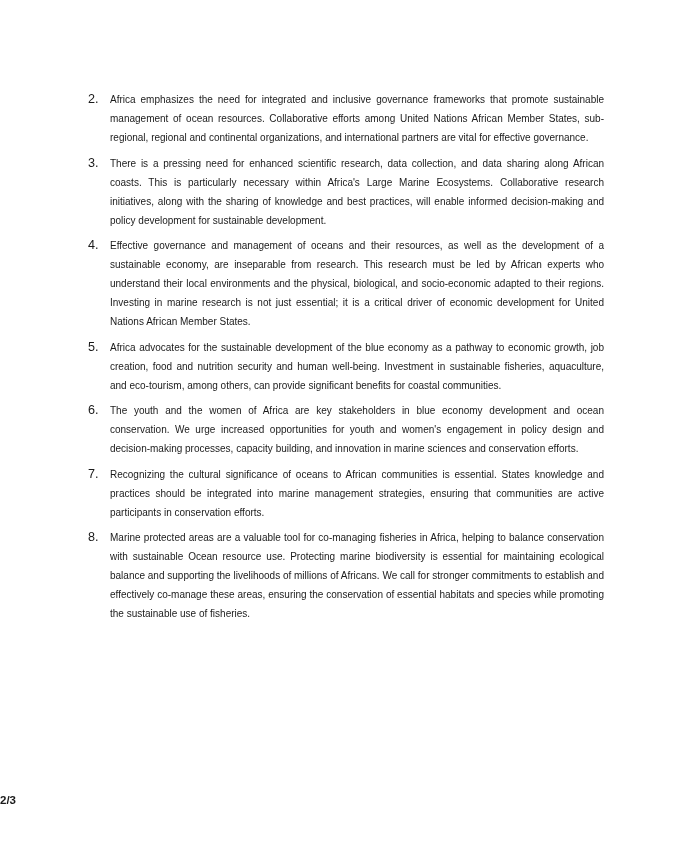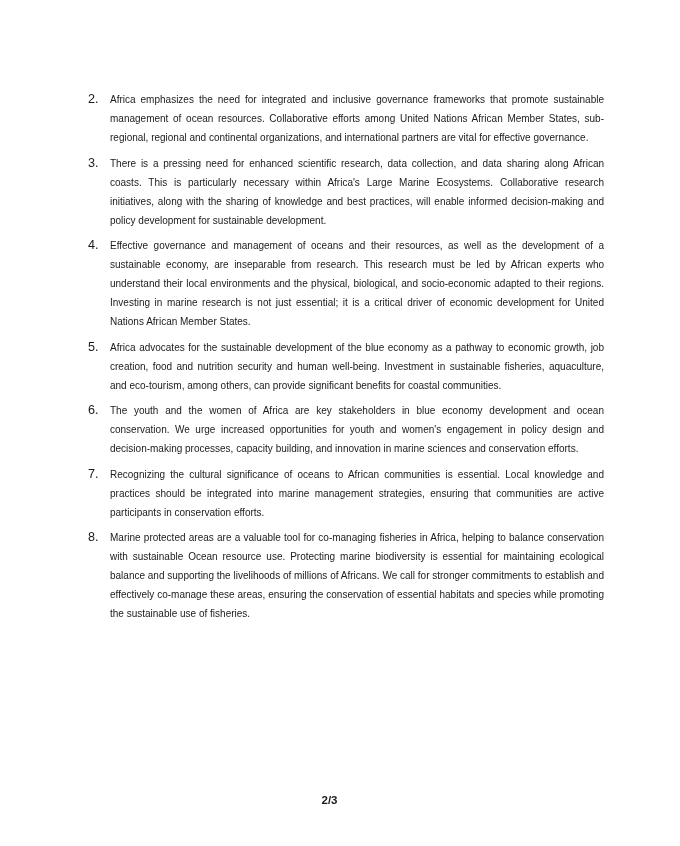--- a/index.html
+++ b/index.html
@@ -48,24 +48,22 @@
     font-size: 10px;
     line-height: 19px;
     text-align: justify;
     text-align-last: left;
   }
   .footer {
     position: absolute;
     left: 0;
     width: 581px;
     top: 794px;
-    text-align: center;
     font-size: 11.5px;
     font-weight: bold;
-    padding-left: 39px;
   }
 </style>
 </head>
 <body>
 
 <div class="page">
   <ol class="list">
     <li class="item">
       <span class="num">2.</span>
       <span class="text">Africa emphasizes the need for integrated and inclusive governance frameworks that promote sustainable management of ocean resources. Collaborative efforts among United Nations African Member States, sub-regional, regional and continental organizations, and international partners are vital for effective governance.</span>
@@ -81,21 +79,21 @@
     <li class="item">
       <span class="num">5.</span>
       <span class="text">Africa advocates for the sustainable development of the blue economy as a pathway to economic growth, job creation, food and nutrition security and human well-being. Investment in sustainable fisheries, aquaculture, and eco-tourism, among others, can provide significant benefits for coastal communities.</span>
     </li>
     <li class="item">
       <span class="num">6.</span>
       <span class="text">The youth and the women of Africa are key stakeholders in blue economy development and ocean conservation. We urge increased opportunities for youth and women's engagement in policy design and decision-making processes, capacity building, and innovation in marine sciences and conservation efforts.</span>
     </li>
     <li class="item">
       <span class="num">7.</span>
-      <span class="text">Recognizing the cultural significance of oceans to African communities is essential. Local knowledge and practices should be integrated into marine management strategies, ensuring that communities are active participants in conservation efforts.</span>
+      <span class="text">Recognizing the cultural significance of oceans to African communities is essential. States knowledge and practices should be integrated into marine management strategies, ensuring that communities are active participants in conservation efforts.</span>
     </li>
     <li class="item">
       <span class="num">8.</span>
       <span class="text">Marine protected areas are a valuable tool for co-managing fisheries in Africa, helping to balance conservation with sustainable Ocean resource use. Protecting marine biodiversity is essential for maintaining ecological balance and supporting the livelihoods of millions of Africans. We call for stronger commitments to establish and effectively co-manage these areas, ensuring the conservation of essential habitats and species while promoting the sustainable use of fisheries.</span>
     </li>
   </ol>
 
   <div class="footer">2/3</div>
 </div>
 

